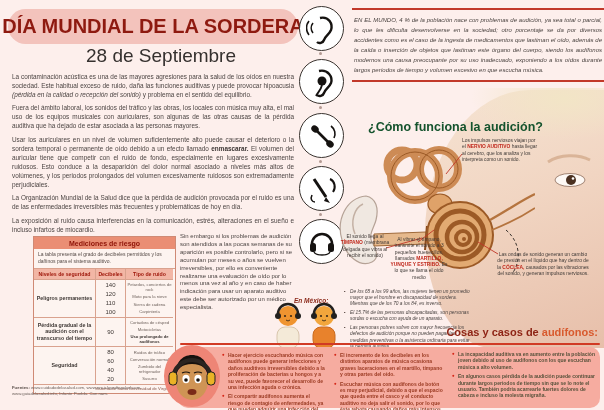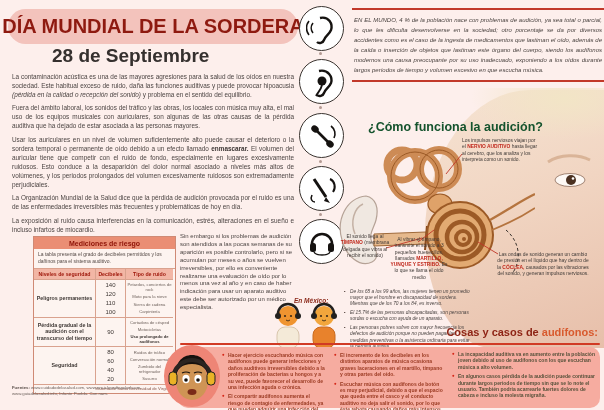--- a/index.html
+++ b/index.html
@@ -4,21 +4,21 @@
 <style>
   html,body{margin:0;padding:0;}
   #poster{position:relative;width:604px;height:410px;background:#fdefec;overflow:hidden;
           font-family:"Liberation Sans",sans-serif;color:#4c4543;}
   .abs{position:absolute;}
 
   
   .title-pill{left:8px;top:9px;width:290px;height:35px;background:#f3c3bc;border-radius:18px;
               display:flex;align-items:center;justify-content:center;}
   .title-text{font-size:20px;font-weight:bold;color:#8e1a10;white-space:nowrap;}
-  .subtitle{left:52px;top:45px;width:234px;text-align:left;font-size:19px;font-weight:bold;color:#35302e;}
+  .subtitle{left:44px;top:45px;width:234px;text-align:center;font-size:19px;font-weight:normal;color:#35302e;}
 
   
   .intro{left:12px;top:73px;width:282px;font-size:6.4px;line-height:1.4;text-align:justify;}
   .intro p{margin:0 0 4.5px 0;}
   .intro em{font-style:italic;}
   .intro strong{font-weight:bold;color:#3a3432;}
 
   
   .circle-icon{width:43px;height:43px;border-radius:50%;background:#fff;border:1.3px solid #3a3430;
                display:flex;align-items:center;justify-content:center;}

